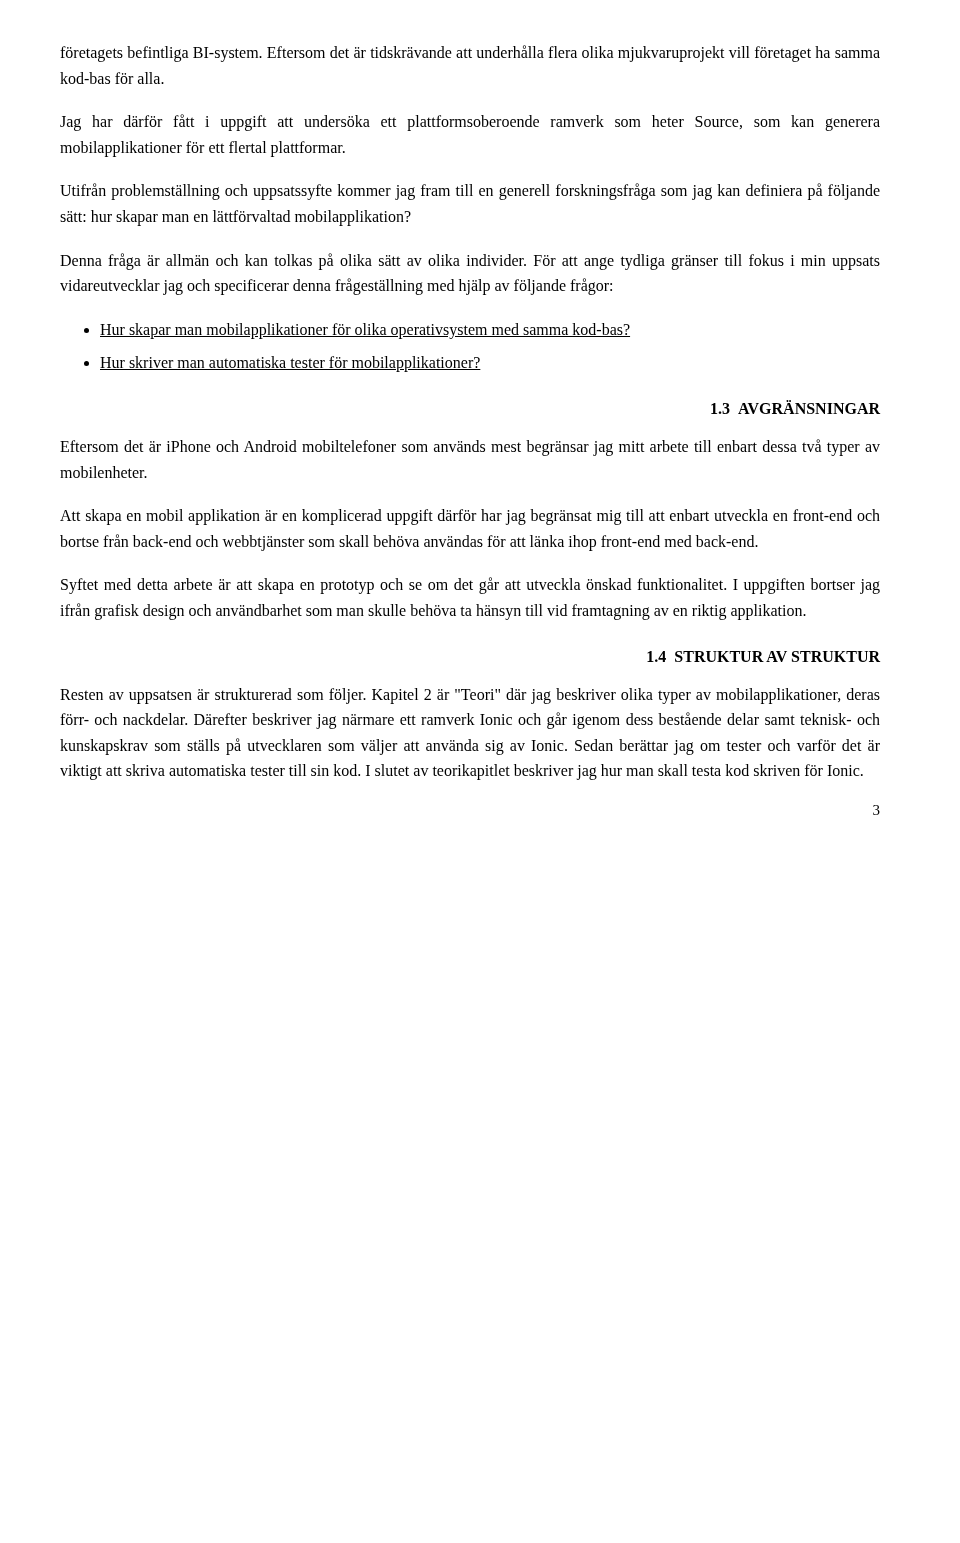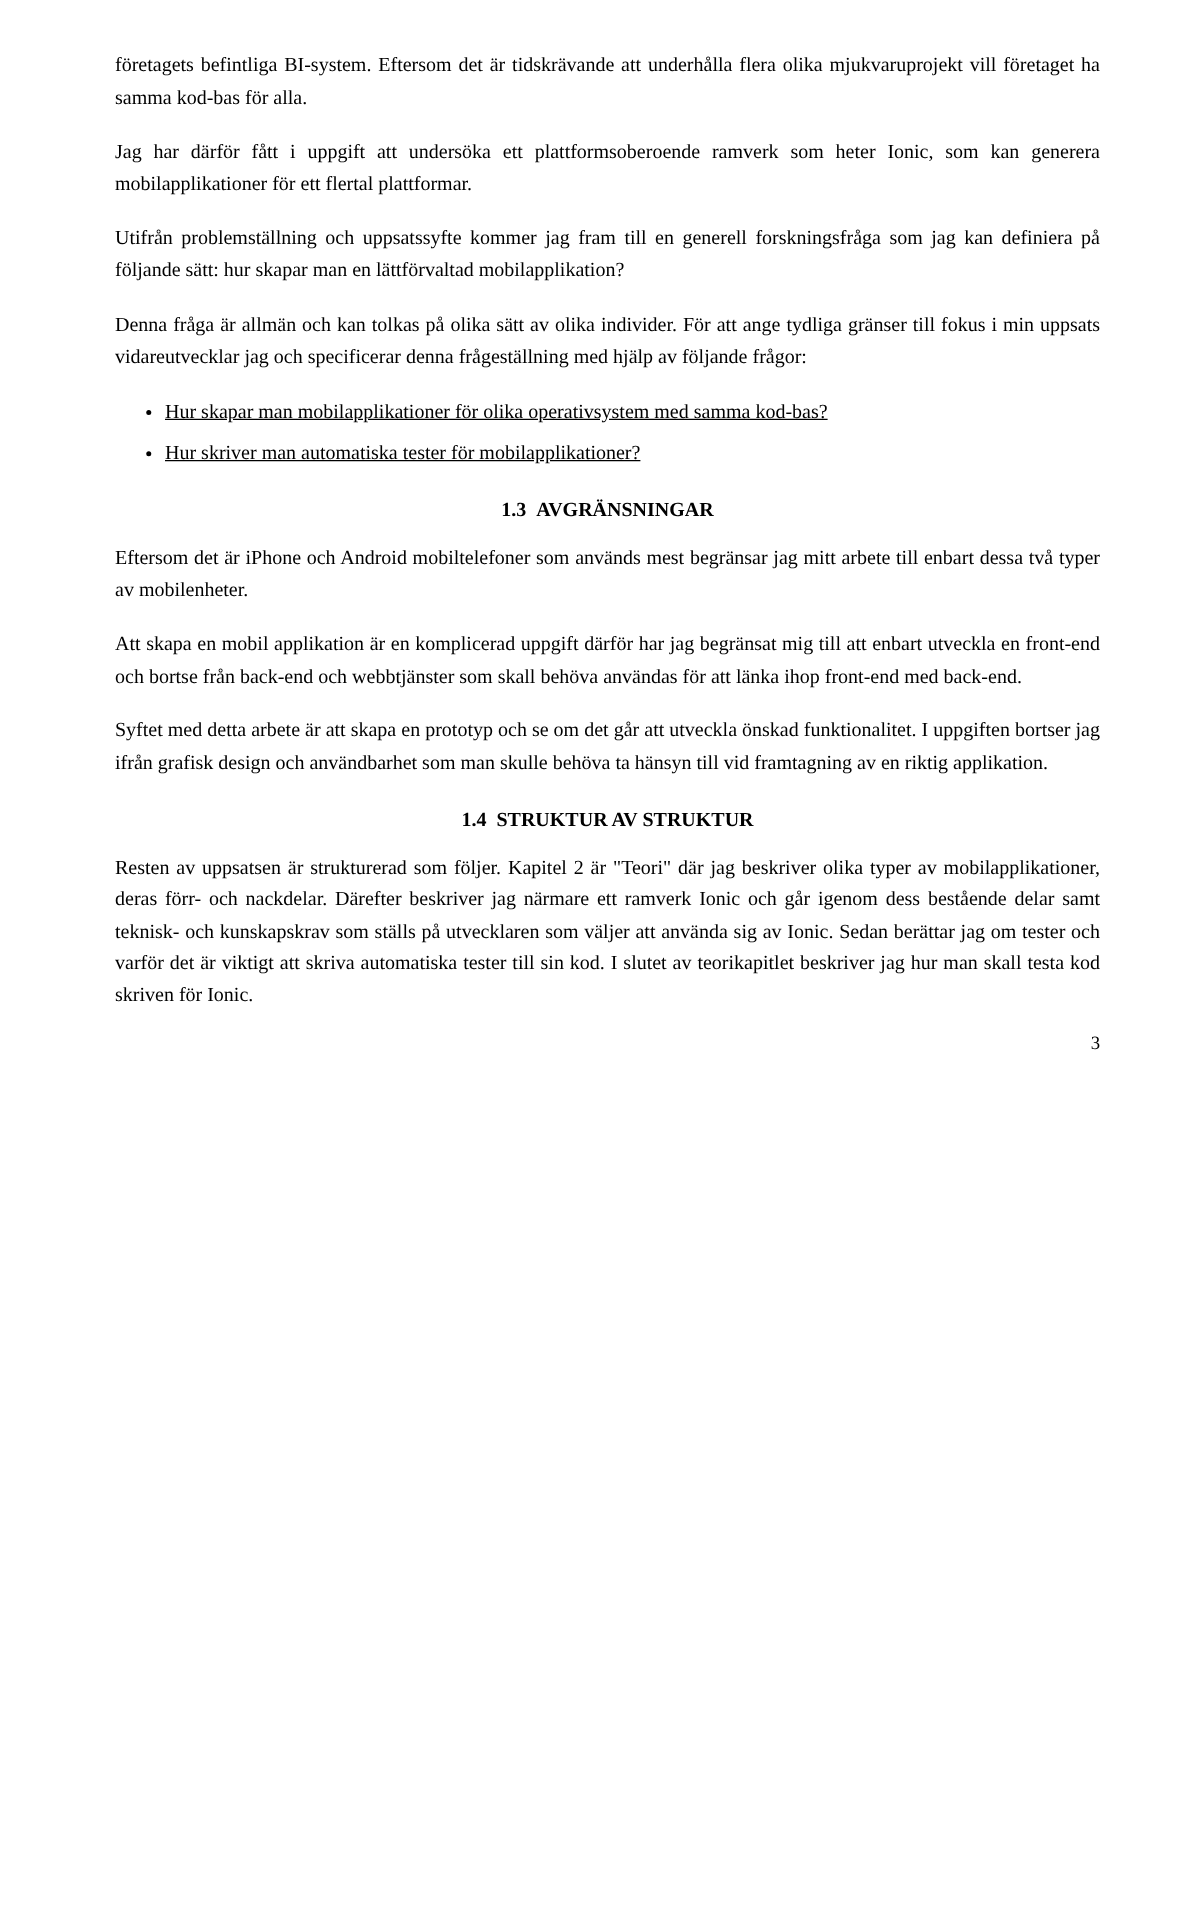--- a/index.html
+++ b/index.html
@@ -11,37 +11,37 @@
     body {
       background: #ffffff;
       font-family: "Times New Roman", Times, serif;
       font-size: 16px;
       color: #000000;
       width: 960px;
       min-height: 1543px;
     }
 
     .page-container {
-      padding: 40px 80px 60px 92px;
+      padding: 40px 80px 60px 60px;
       max-width: 960px;
       margin: 0 auto;
     }
 
     .paragraph {
       margin-bottom: 18px;
       line-height: 1.6;
       text-align: justify;
     }
 
     .section-heading {
       font-size: 16px;
       font-weight: bold;
       margin-bottom: 16px;
       margin-top: 24px;
-      text-align: center;
+      text-align: right;
     }
 
     .bullet-list {
       margin-left: 40px;
       margin-bottom: 18px;
       line-height: 1.6;
       text-decoration: underline;
     }
 
     .bullet-list li {
@@ -62,21 +62,21 @@
       margin-bottom: 4px;
     }
   </style>
 </head>
 <body>
 
 <div class="page-container">
 
   <p class="paragraph">företagets befintliga BI-system. Eftersom det är tidskrävande att underhålla flera olika mjukvaruprojekt vill företaget ha samma kod-bas för alla.</p>
 
-  <p class="paragraph">Jag har därför fått i uppgift att undersöka ett plattformsoberoende ramverk som heter Ionic, som kan generera mobilapplikationer för ett flertal plattformar.</p>
+  <p class="paragraph">Jag har därför fått i uppgift att undersöka ett plattformsoberoende ramverk som heter Source, som kan generera mobilapplikationer för ett flertal plattformar.</p>
 
 
 
   <p class="paragraph">Utifrån problemställning och uppsatssyfte kommer jag fram till en generell forskningsfråga som jag kan definiera på följande sätt: hur skapar man en lättförvaltad mobilapplikation?</p>
 
   <p class="paragraph">Denna fråga är allmän och kan tolkas på olika sätt av olika individer. För att ange tydliga gränser till fokus i min uppsats vidareutvecklar jag och specificerar denna frågeställning med hjälp av följande frågor:</p>
 
   <ul class="bullet-list">
     <li class="bullet-item">Hur skapar man mobilapplikationer för olika operativsystem med samma kod-bas?</li>
     <li class="bullet-item">Hur skriver man automatiska tester för mobilapplikationer?</li>

